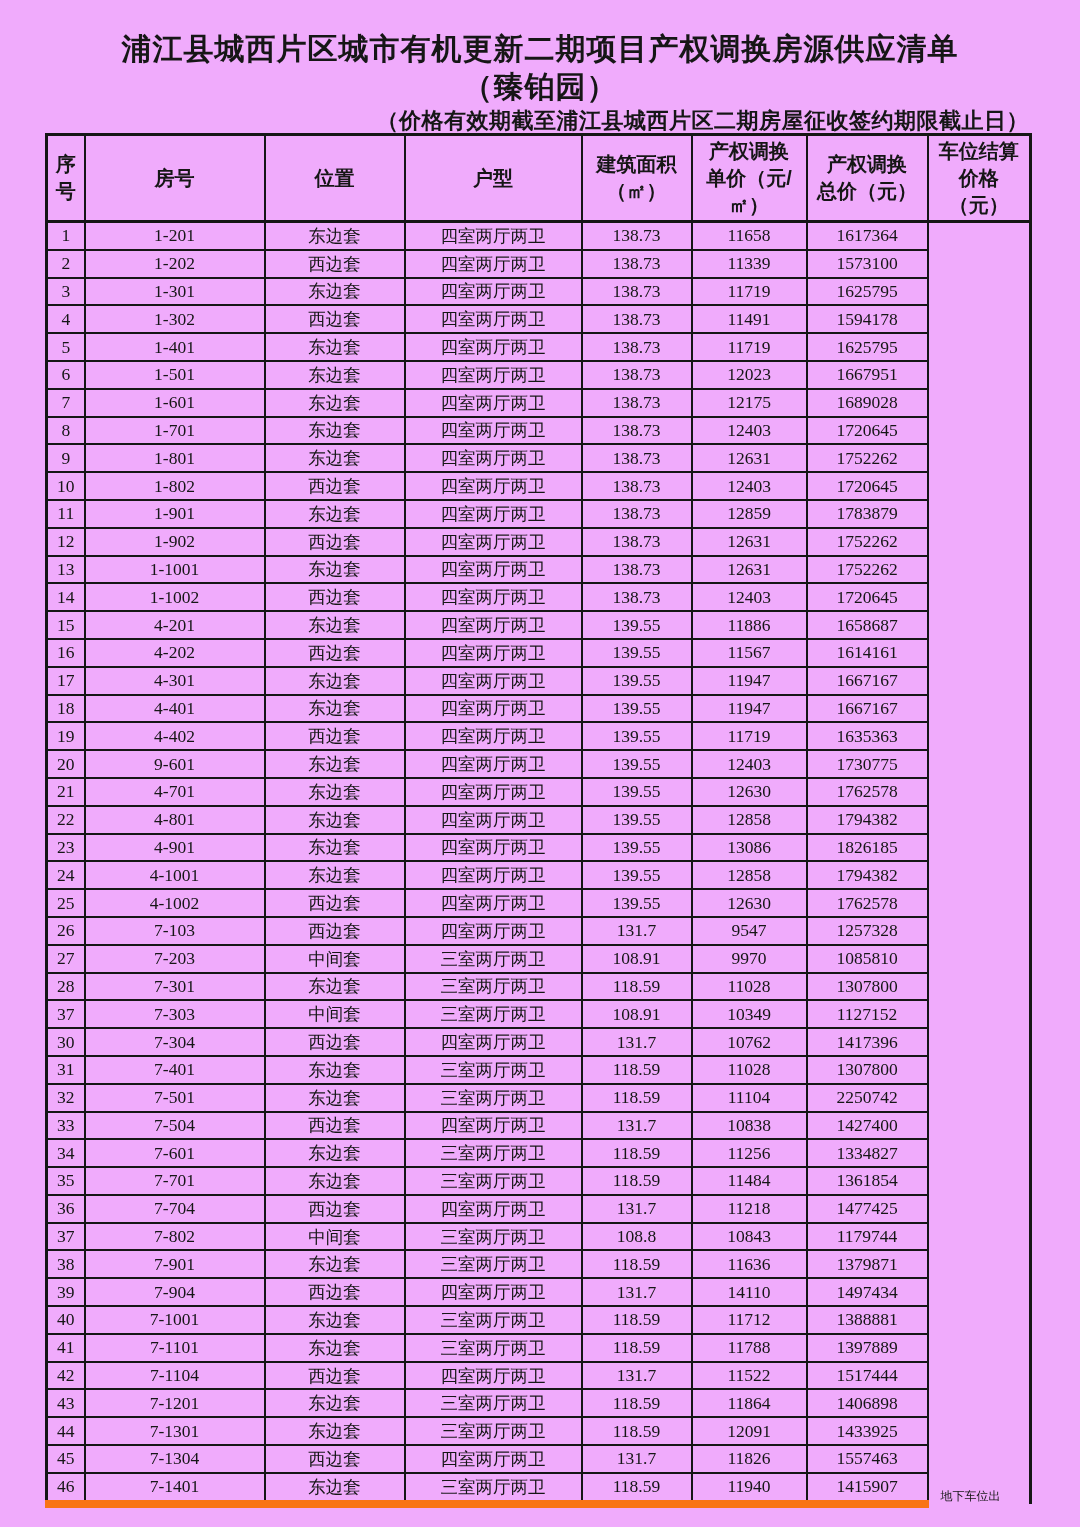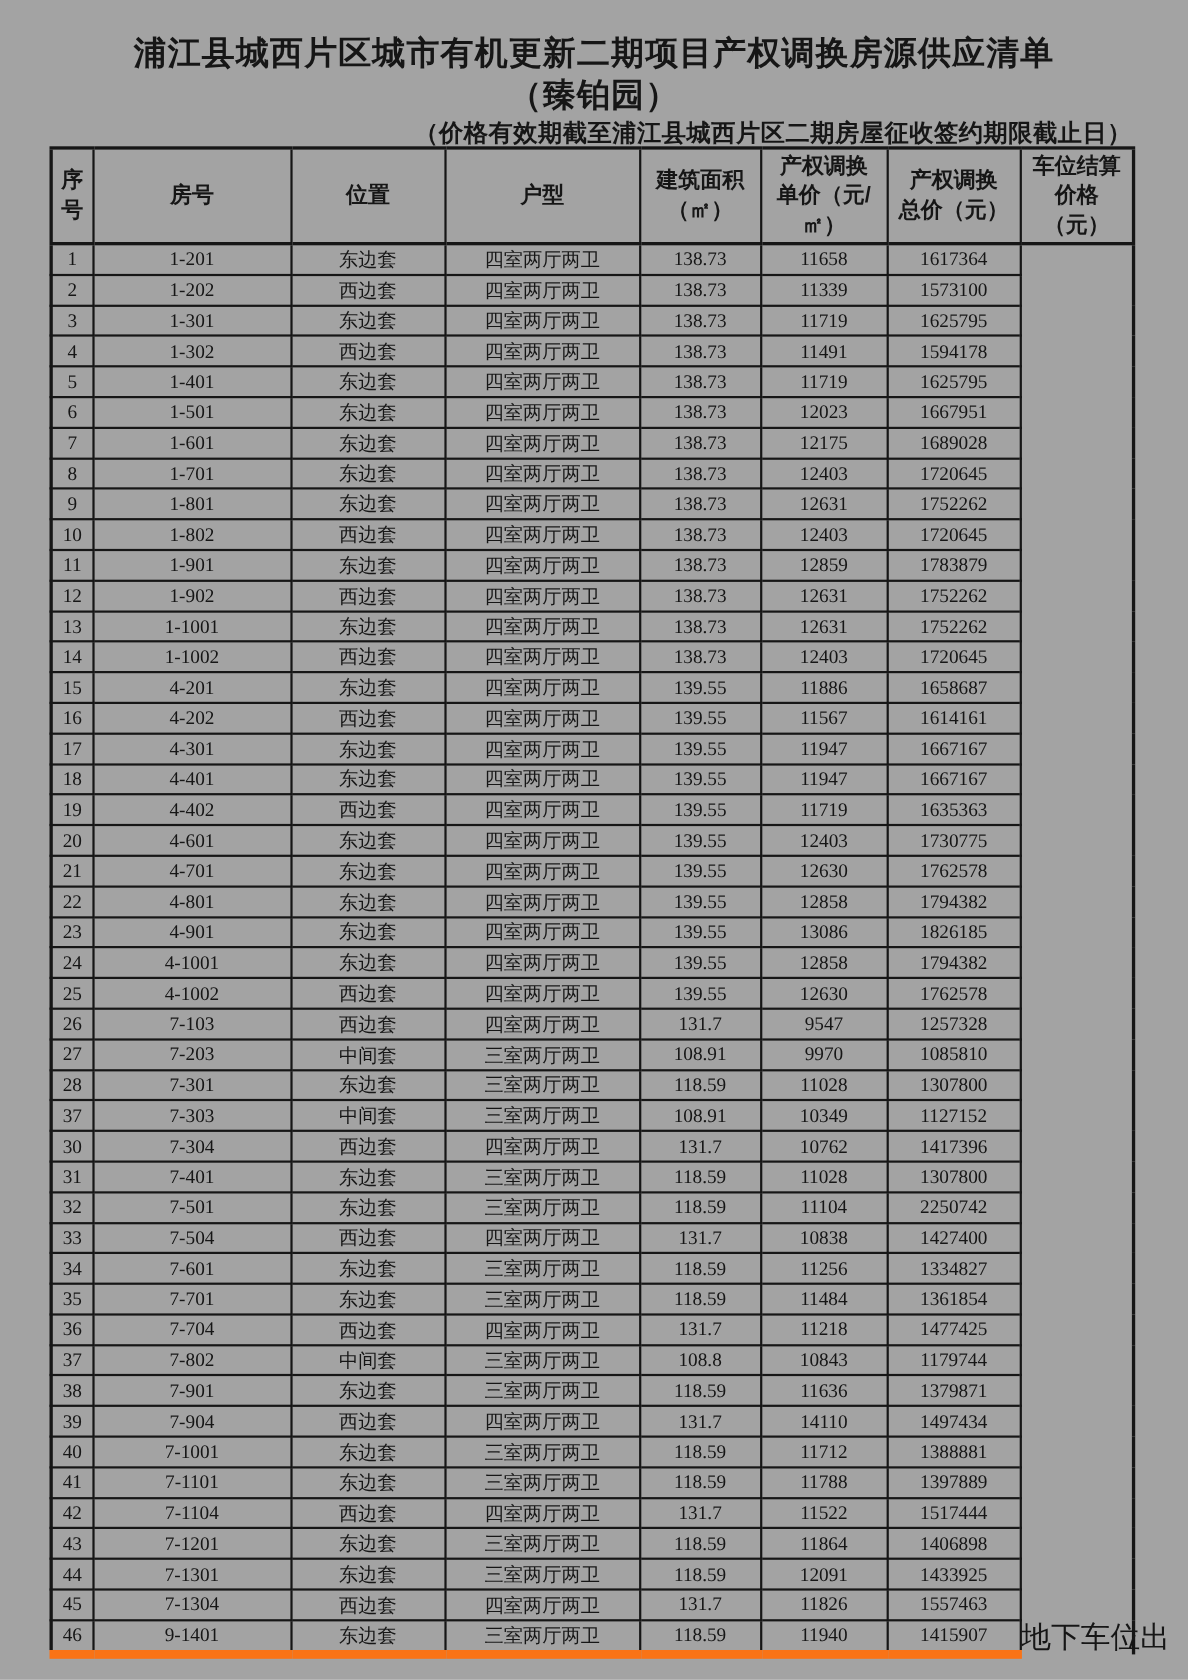--- a/index.html
+++ b/index.html
@@ -1,20 +1,20 @@
 <!DOCTYPE html>
 <html><head>
 <meta charset="utf-8">
 <style>
   html,body{margin:0;padding:0;}
   body{
     width:1080px;height:1527px;background:#ffffff;color:#161616;
     font-family:"Liberation Sans","DejaVu Sans",sans-serif;overflow:hidden;
   }
-  .page{position:relative;width:1080px;height:1527px;background:#a3a3a3;}
+  .page{position:relative;width:1080px;height:1527px;background:#f0abfc;}
   .title{
     position:absolute;top:30px;left:0;width:1080px;text-align:center;
     font-weight:bold;font-size:30px;line-height:38px;letter-spacing:1px;
   }
   .subtitle{
     position:absolute;top:106px;left:45px;width:984px;text-align:right;
     font-weight:bold;font-size:22px;letter-spacing:0.5px;
   }
   table.listing{
     position:absolute;top:133px;left:45px;width:984px;
@@ -28,22 +28,22 @@
   }
   thead tr th{border-bottom:3px solid #161616;}
   td{
     border:2px solid #161616;
     font-family:"Liberation Serif","DejaVu Serif",serif;
     font-size:17.5px;text-align:center;vertical-align:middle;
     height:25.8px;padding:0;overflow:hidden;
   }
   tbody tr:last-child td{border-bottom:8px solid #f97316;}
   td.parking{
-    vertical-align:bottom;text-align:left;font-size:27px;line-height:1.05;
-    border-bottom:none;padding:0 0 1px 0;white-space:nowrap;overflow:visible;
+    vertical-align:bottom;text-align:left;font-size:12px;line-height:1.05;
+    border-bottom:none;padding:0 0 1px 12px;white-space:nowrap;overflow:visible;
   }
 </style>
 </head>
 <body>
 
 <div class="page">
 
   <div class="title">
     <div>浦江县城西片区城市有机更新二期项目产权调换房源供应清单</div>
     <div>（臻铂园）</div>
@@ -248,21 +248,21 @@
           <td>19</td>
           <td>4-402</td>
           <td>西边套</td>
           <td>四室两厅两卫</td>
           <td>139.55</td>
           <td>11719</td>
           <td>1635363</td>
         </tr>
         <tr>
           <td>20</td>
-          <td>4-601</td>
+          <td>9-601</td>
           <td>东边套</td>
           <td>四室两厅两卫</td>
           <td>139.55</td>
           <td>12403</td>
           <td>1730775</td>
         </tr>
         <tr>
           <td>21</td>
           <td>4-701</td>
           <td>东边套</td>
@@ -482,21 +482,21 @@
           <td>45</td>
           <td>7-1304</td>
           <td>西边套</td>
           <td>四室两厅两卫</td>
           <td>131.7</td>
           <td>11826</td>
           <td>1557463</td>
         </tr>
         <tr>
           <td>46</td>
-          <td>9-1401</td>
+          <td>7-1401</td>
           <td>东边套</td>
           <td>三室两厅两卫</td>
           <td>118.59</td>
           <td>11940</td>
           <td>1415907</td>
         </tr>
       </tbody>
   </table>
 
 </div>

